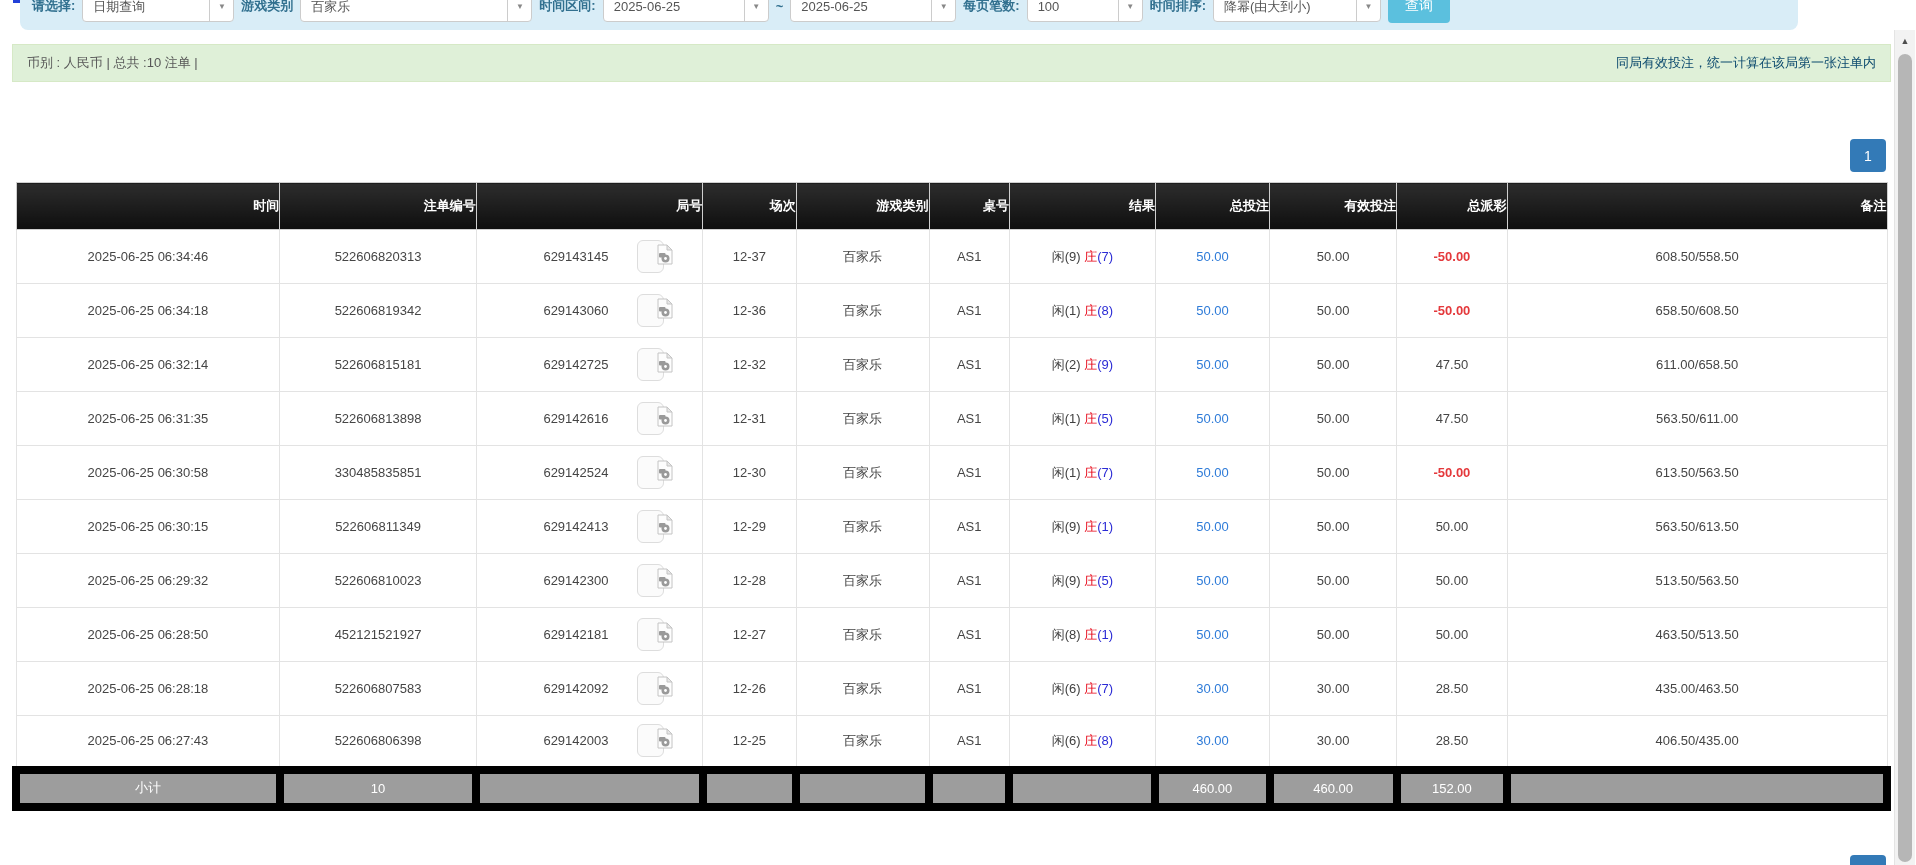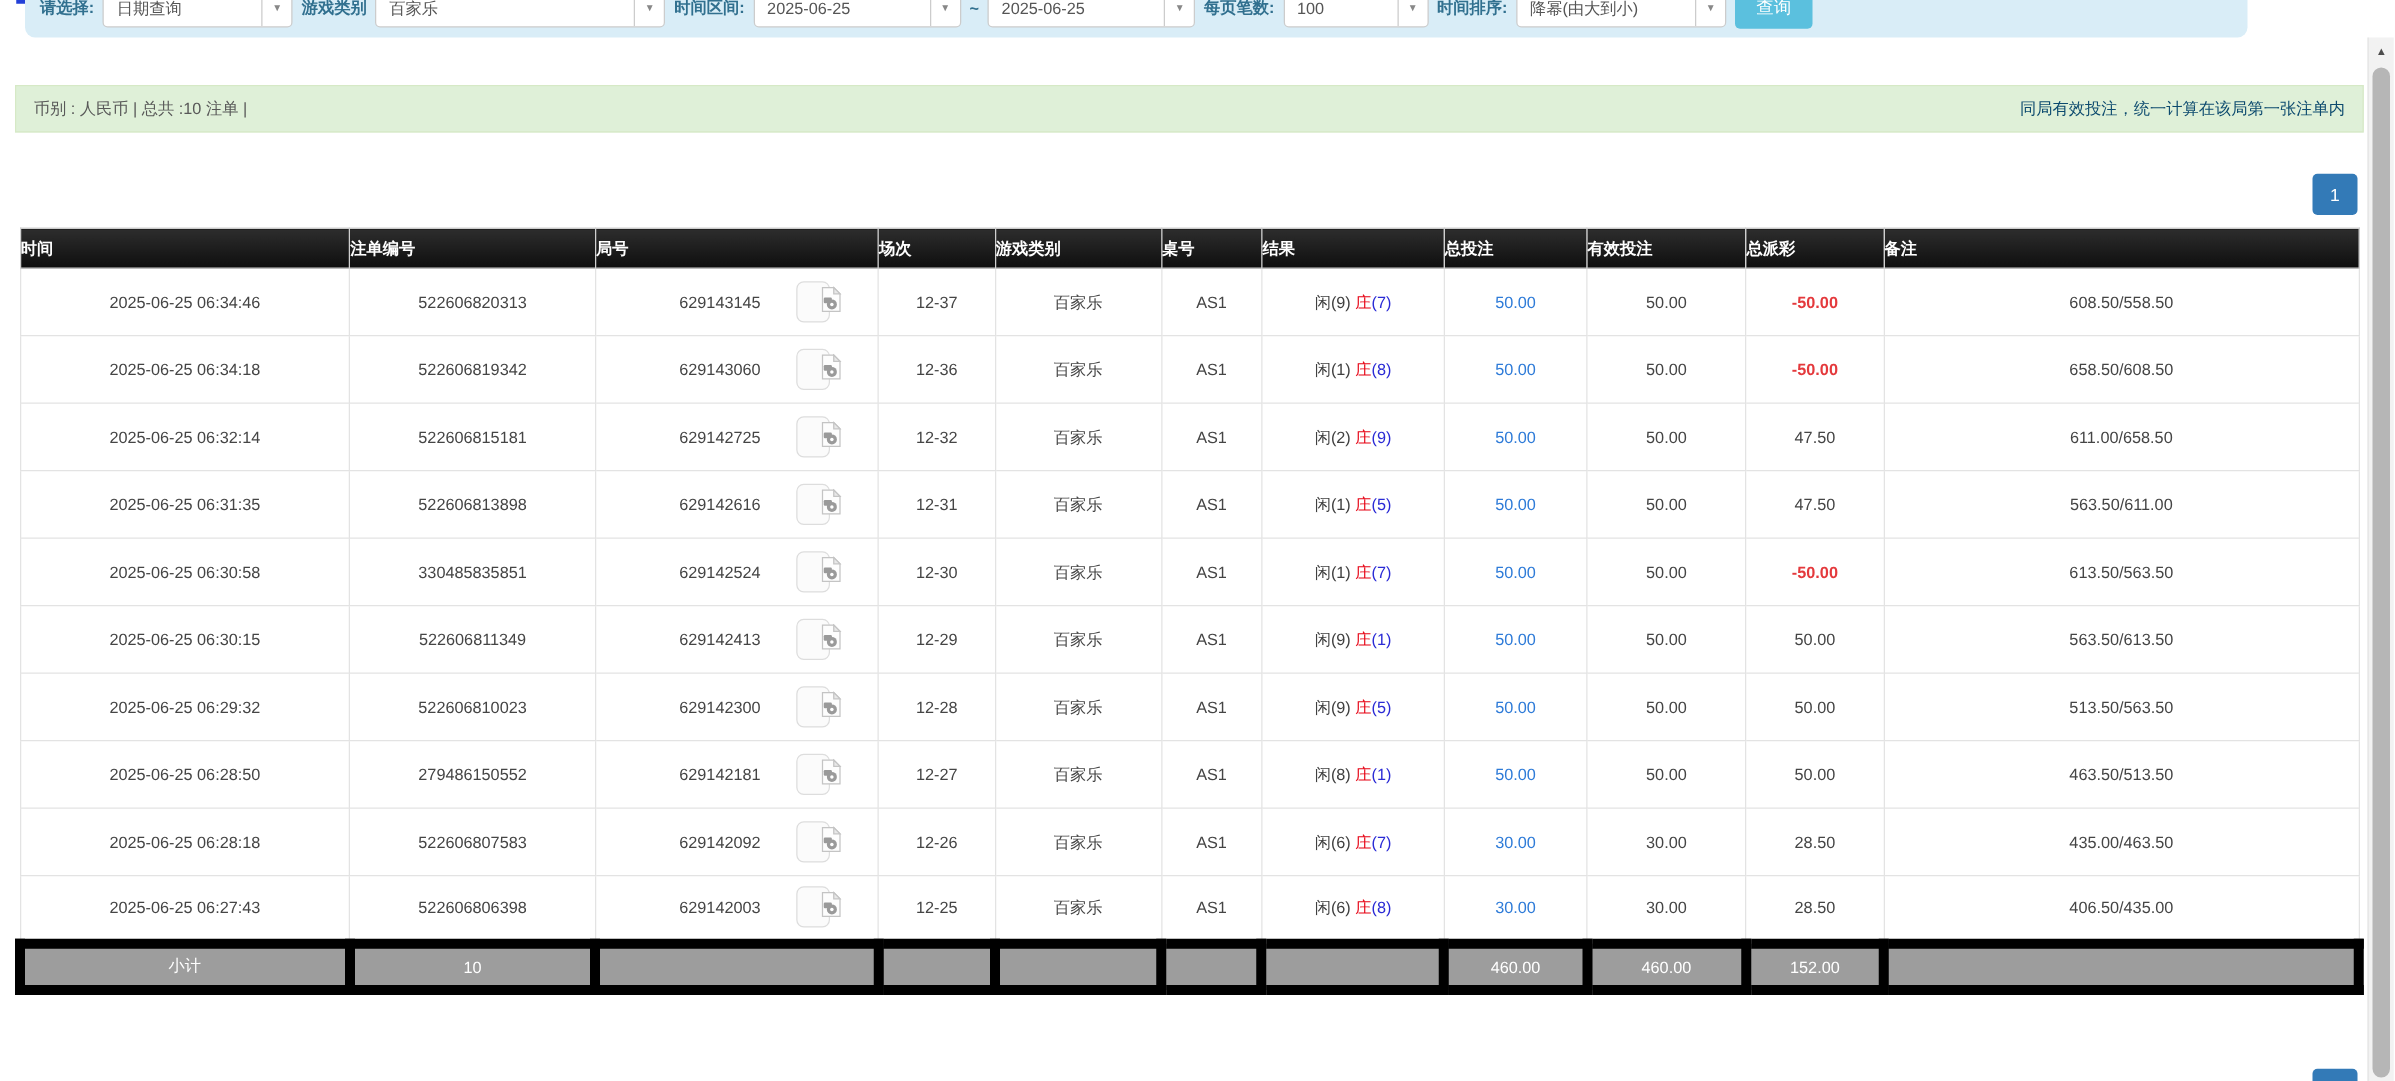--- a/index.html
+++ b/index.html
@@ -18,38 +18,38 @@
   .sel { position:relative; background:#fff; border:1px solid #ccc; border-radius:4px;
          height:31px; line-height:29px; padding:0 30px 0 10px; color:#555; font-size:13px;
          white-space:nowrap; overflow:hidden; }
   .sel .caret { position:absolute; right:0; top:0; width:24px; height:100%;
                 border-left:1px solid #ccc; display:flex; align-items:center; justify-content:center;
                 color:#888; font-size:8px; }
   .btn-search { background:#5bc0de; color:#fff; border:none; border-radius:4px;
                 width:62px; height:34px; font-size:14px; cursor:pointer; }
 
   
-  .summary-bar { position:absolute; left:12px; top:68px; width:1879px; height:38px;
+  .summary-bar { position:absolute; left:12px; top:44px; width:1879px; height:38px;
                  background:#dff0d8; border:1px solid #d6e9c6; display:flex;
                  justify-content:space-between; align-items:center; padding:0 14px; font-size:13px; }
   .summary-left  { color:#585858; }
   .summary-right { color:#0c4a6e; }
 
   
   .pager { position:absolute; width:36px; height:33px; background:#337ab7; border-radius:4px;
            color:#fff; font-size:14px; display:flex; align-items:center; justify-content:center;
            cursor:pointer; }
   .pager-top    { left:1850px; top:139px; }
   .pager-bottom { left:1850px; top:855px; }
 
   
   .table-wrap { position:absolute; left:12px; top:182px; width:1879px; }
   table { width:100%; border-collapse:collapse; table-layout:fixed; }
-  th { height:32px; background:linear-gradient(#2d2d2d,#0e0e0e); color:#fff; font-size:13px;
-       font-weight:bold; border:1px solid #cfcfcf; text-align:left; }
+  th { height:47px; background:linear-gradient(#2d2d2d,#0e0e0e); color:#fff; font-size:13px;
+       font-weight:bold; border:1px solid #cfcfcf; text-align:right; }
   td { height:54px; background:#fff; border:1px solid #e3e3e3; text-align:center;
        font-size:13px; color:#454545; }
   .round-cell span { vertical-align:middle;margin-left:29px; }
   .video-btn { display:inline-flex; align-items:center; justify-content:center; width:27px; height:33px;
                border:1px solid #ddd; border-radius:6px; background:#fbfbfb; margin-left:6px;
                vertical-align:middle; cursor:pointer; }
   .res-p  { color:#404040; }
   .res-b  { color:#e60012; }
   .res-bp { color:#2b2bd5; }
   .bet-link { color:#2e7bd8; cursor:pointer; }
@@ -324,21 +324,21 @@
       <span class="res-p">闲(9)</span>
       <span class="res-b">庄</span><span class="res-bp">(5)</span>
     </td>
     <td><span class="bet-link">50.00</span></td>
     <td>50.00</td>
     <td>50.00</td>
     <td>513.50/563.50</td>
   </tr>
         <tr>
     <td>2025-06-25 06:28:50</td>
-    <td>279486150552</td>
+    <td>452121521927</td>
     <td class="round-cell">
       <span>629142181</span><span class="video-btn">
               <span><svg width="18" height="22" viewBox="0 0 18 22">
                   <path d="M2 1 h9 l5 5 v14 h-14 z" fill="#fdfdfd" stroke="#c4c4c4"></path>
                   <path d="M11 1 l5 5 h-5 z" fill="#e8e8e8" stroke="#c4c4c4"></path>
                   <rect x="3" y="9" width="6.5" height="4.5" rx="1" fill="#9a9a9a"></rect>
                   <circle cx="9.5" cy="14.5" r="4" fill="#9a9a9a"></circle>
                   <circle cx="9.5" cy="14.5" r="1.4" fill="#fff"></circle>
                 </svg></span>
             </span>

